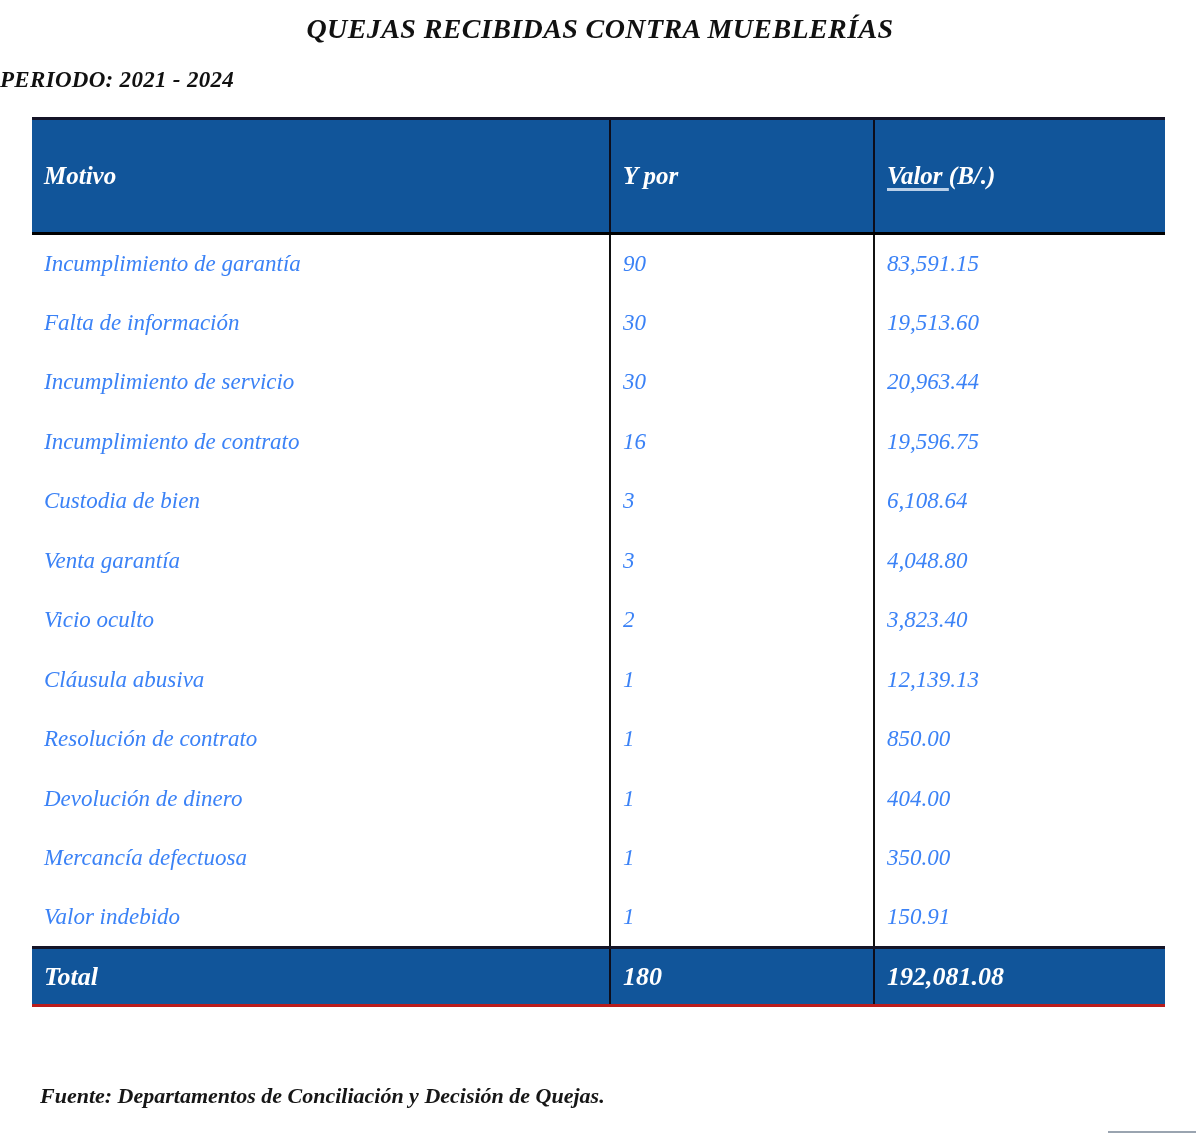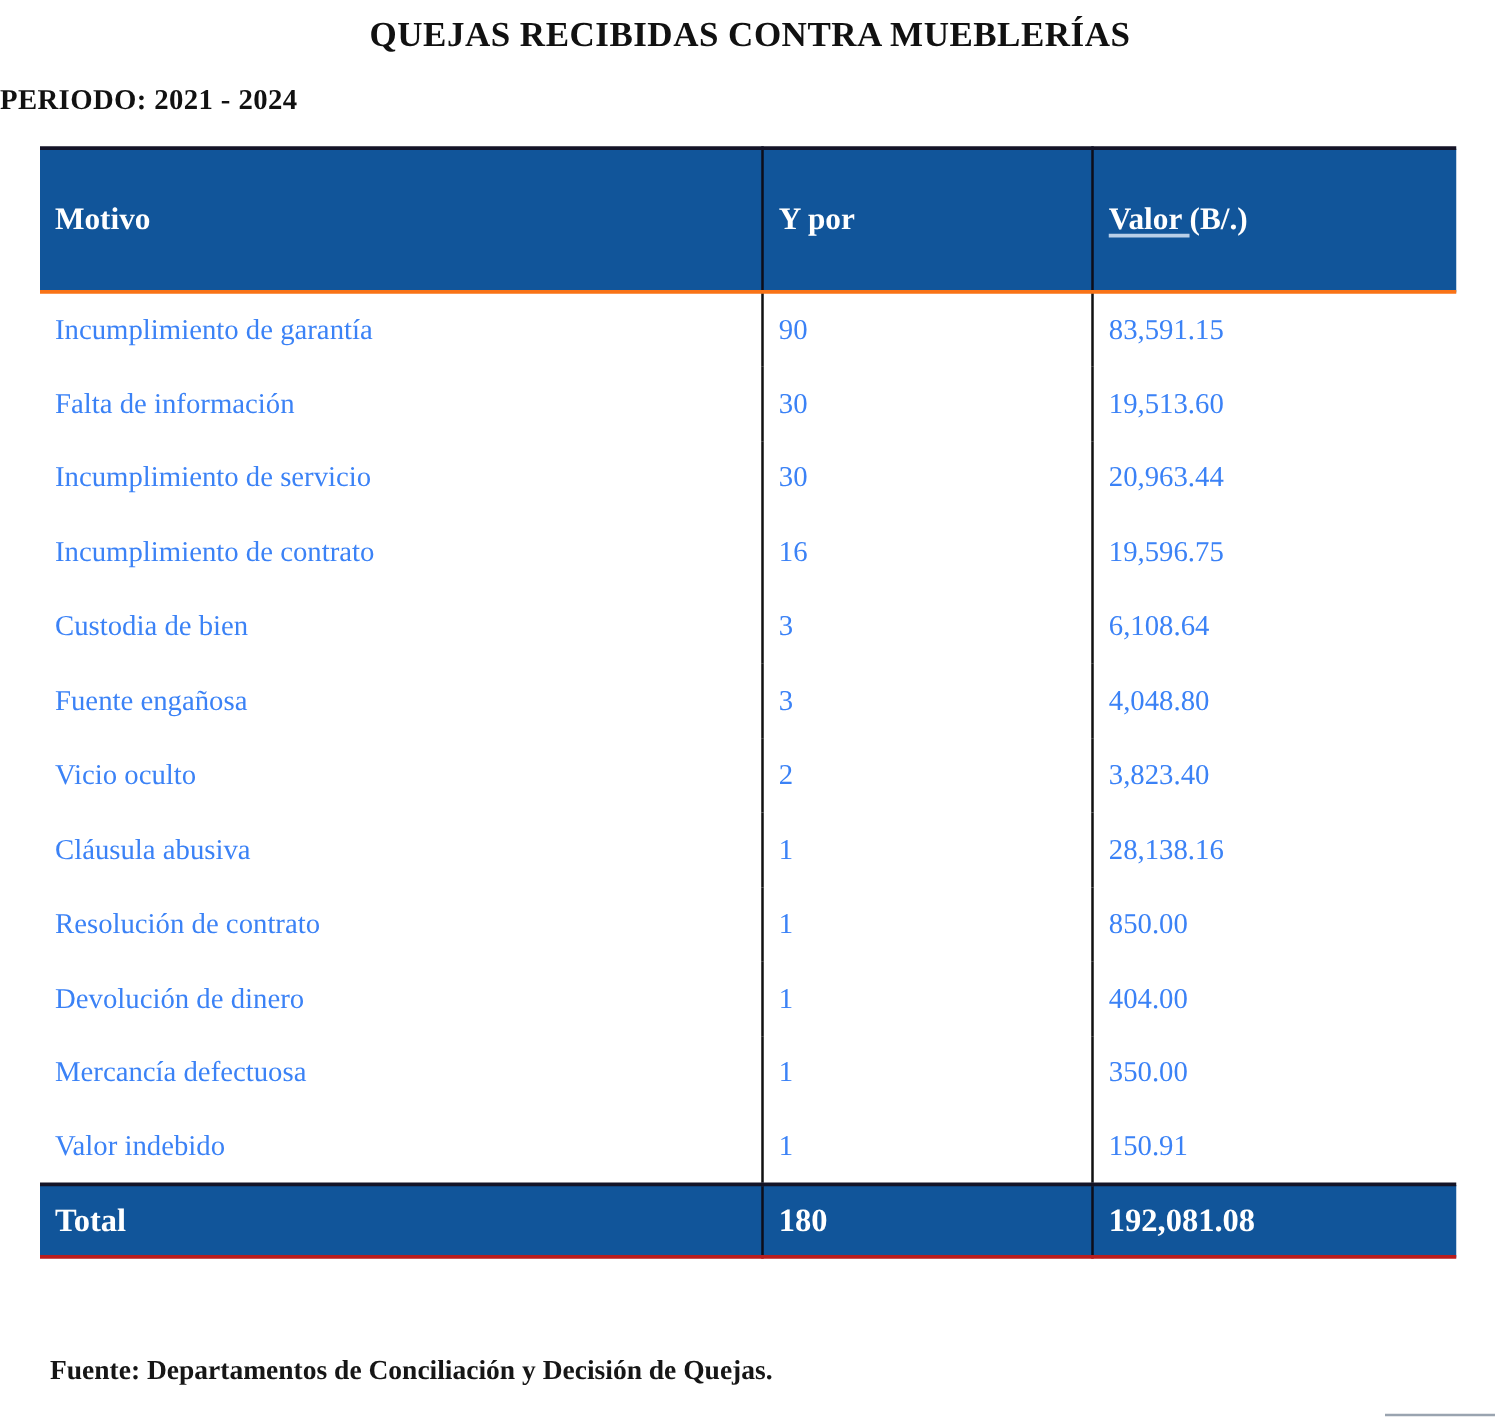--- a/index.html
+++ b/index.html
@@ -15,20 +15,21 @@
     color: #1a1a1a;
     overflow: hidden;
     position: relative;
   }
 
   .page {
     position: relative;
     width: 1200px;
     height: 824px;
     box-sizing: border-box;
+    font-style: italic;
   }
 
   
   .title-block {
     padding-top: 14px;
     text-align: center;
   }
   .doc-title {
     font-size: 28px;
     font-weight: bold;
@@ -87,21 +88,21 @@
     height: 115px;
     padding: 0 0 0 12px;
     border: none;
     box-sizing: border-box;
   }
   thead tr.head-row th.sep {
     border-left: 2.5px solid #0d0d1a;
   }
   thead tr.head-row {
     border-top: 3px solid #141427;
-    border-bottom: 3px solid #f97316;
+    border-bottom: 3px solid #000000;
     margin-top: 48px;
   }
   .hdr-underline {
     text-decoration: underline;
     text-decoration-color: #b9cfe8;
     text-underline-offset: 4px;
     text-decoration-thickness: 3px;
   }
 
   
@@ -213,33 +214,33 @@
             <td>Incumplimiento de contrato</td>
             <td class="sep">16</td>
             <td class="sep">19,596.75</td>
           </tr>
           <tr class="data-row">
             <td>Custodia de bien</td>
             <td class="sep">3</td>
             <td class="sep">6,108.64</td>
           </tr>
           <tr class="data-row">
-            <td>Fuente engañosa</td>
+            <td>Venta garantía</td>
             <td class="sep">3</td>
             <td class="sep">4,048.80</td>
           </tr>
           <tr class="data-row">
             <td>Vicio oculto</td>
             <td class="sep">2</td>
             <td class="sep">3,823.40</td>
           </tr>
           <tr class="data-row">
             <td>Cláusula abusiva</td>
             <td class="sep">1</td>
-            <td class="sep">28,138.16</td>
+            <td class="sep">12,139.13</td>
           </tr>
           <tr class="data-row">
             <td>Resolución de contrato</td>
             <td class="sep">1</td>
             <td class="sep">850.00</td>
           </tr>
           <tr class="data-row">
             <td>Devolución de dinero</td>
             <td class="sep">1</td>
             <td class="sep">404.00</td>

